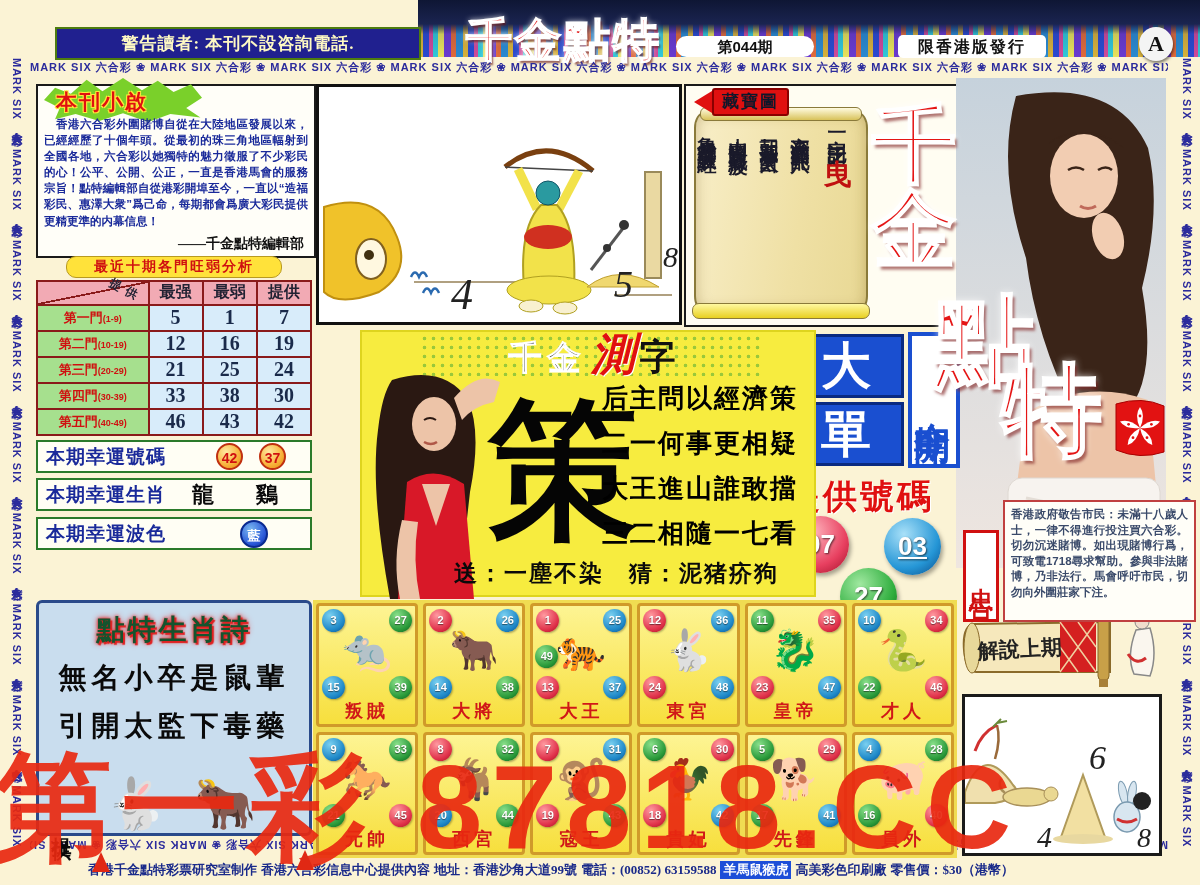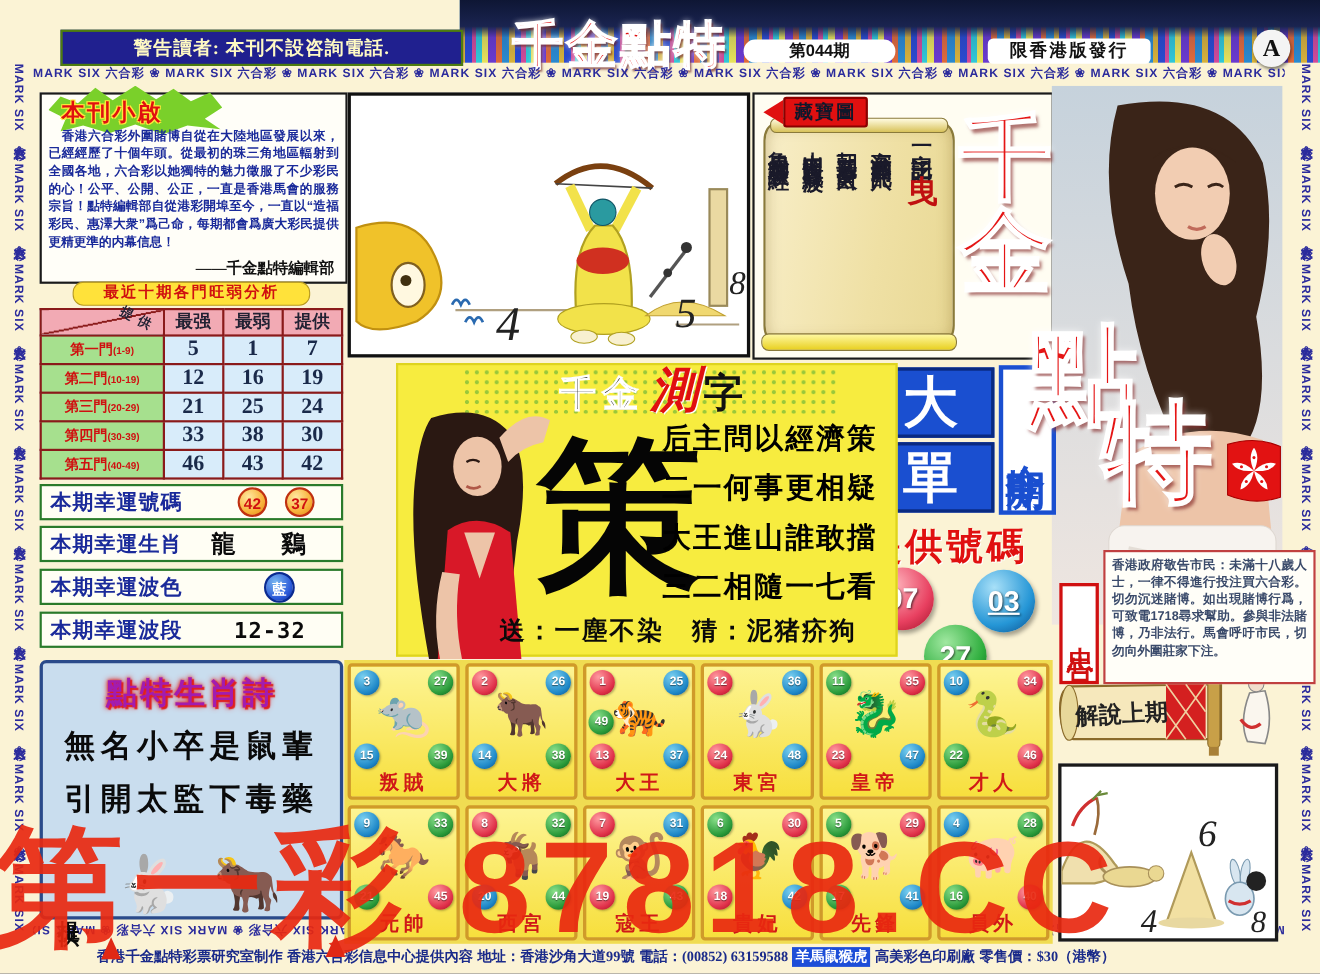--- a/index.html
+++ b/index.html
@@ -58,21 +58,21 @@
   .lucky-ball{width:27px;height:27px;border-radius:50%;margin-right:16px;
      background:radial-gradient(circle at 35% 30%,#ffe8a0,#f8b23a 60%,#e08a10);border:2px solid #c03010;
      font:900 14px/27px "Liberation Sans",sans-serif;color:#d01010;text-align:center;box-sizing:border-box;}
   .lucky-zodiac{font:900 22px "Liberation Serif",serif;color:#0a0a0a;letter-spacing:10px;margin-right:14px;}
   .wave-ball{width:28px;height:28px;border-radius:50%;margin-right:34px;
      background:radial-gradient(circle at 35% 30%,#7ab8f0,#2a58d8 65%,#0a2a90);border:2px solid #0a2a90;
      font:900 13px/28px sans-serif;color:#fff;text-align:center;box-sizing:border-box;}
   .seg-value{font:900 20px "DejaVu Sans Mono",monospace;color:#0a0a0a;margin-right:24px;letter-spacing:1px;}
   
   .poem-panel{left:36px;top:600px;width:276px;height:236px;background:#c9ddee;border:3px solid #2a4a8a;border-radius:6px;box-sizing:border-box;}
-  .poem-title{margin-top:8px;text-align:center;font:900 28px "Liberation Serif",serif;color:#a21caf;letter-spacing:3px;
+  .poem-title{margin-top:8px;text-align:center;font:900 28px "Liberation Serif",serif;color:#14532d;letter-spacing:3px;
      text-shadow:0 0 3px #e02020,0 0 6px #e02020,2px 2px 1px #e02020;}
   .poem-line{text-align:center;font:900 28px "Liberation Serif",serif;color:#0a0a0a;letter-spacing:5px;margin-top:10px;}
   .poem-bottom{position:absolute;left:10px;bottom:4px;right:10px;display:flex;align-items:flex-end;}
   .poem-provide{writing-mode:vertical-rl;font:900 20px "Liberation Serif",serif;color:#0a0a0a;letter-spacing:4px;}
   .poem-animal{font-size:50px;line-height:1;margin-left:28px;}
   
   .comic{left:316px;top:84px;width:366px;height:241px;background:#fff;border:3px solid #111;box-sizing:border-box;}
   
   .scroll-panel{left:684px;top:84px;width:274px;height:243px;background:#fffdf2;border:2px solid #1a1a1a;box-sizing:border-box;}
   .treasure-label{left:694px;top:88px;display:flex;align-items:center;z-index:6;}
@@ -227,24 +227,20 @@
     <span class="lucky-ball">37</span>
   </div>
   <div class="abs lucky" style="top:478px;gap:17px;">
     <span class="lucky-label">本期幸運生肖</span>
     <span class="lucky-zodiac">龍　鷄</span>
   </div>
   <div class="abs lucky" style="top:517px;">
     <span class="lucky-label">本期幸運波色</span>
     <span class="wave-ball">藍</span>
   </div>
-  <div class="abs lucky" style="top:556px;">
-    <span class="lucky-label">本期幸運波段</span>
-    <span class="seg-value">12-32</span>
-  </div>
 
   <div class="abs poem-panel">
     <div class="poem-title">點特生肖詩</div>
     <div class="poem-line">無名小卒是鼠輩</div>
     <div class="poem-line">引開太監下毒藥</div>
     <div class="poem-bottom">
       <span class="poem-provide">提供</span>
       <span class="poem-animal">🐇</span>
       <span class="poem-animal">🐂</span>
     </div>

